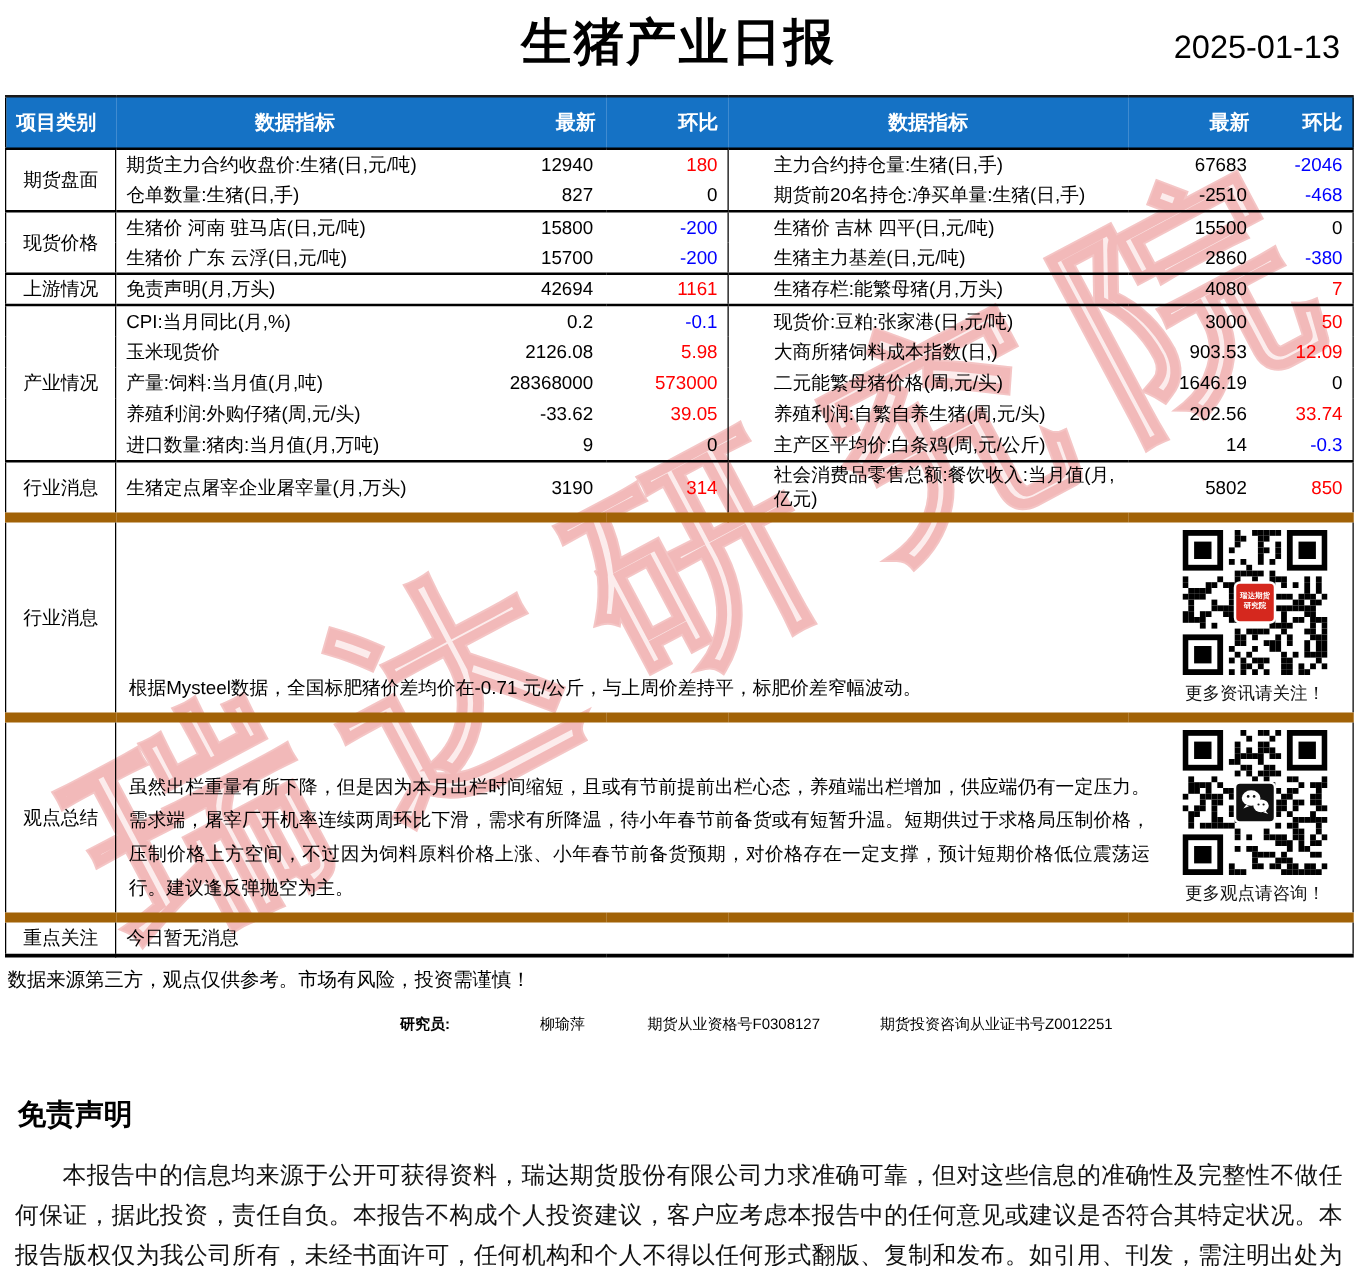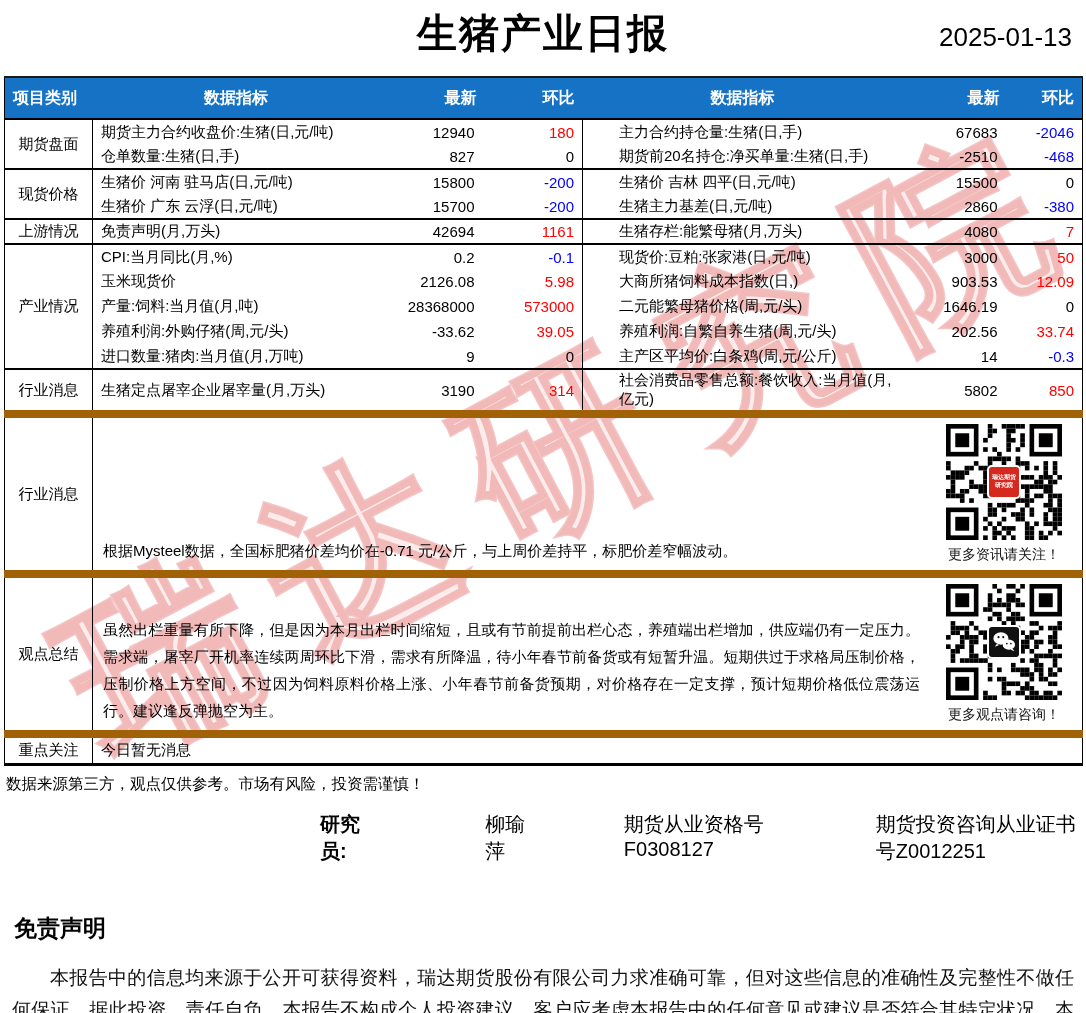--- a/index.html
+++ b/index.html
@@ -78,21 +78,21 @@
     display:flex; align-items:center; justify-content:center; text-align:center;
   }
   .qr-logo.red { background:#D5281E; border:2px solid #fff; color:#fff; font-size:6px; line-height:1.3; font-weight:bold; }
   .qr-logo.wechat { background:#111; border:2px solid #fff; }
   .qr-caption { margin-top:6px; font-size:14px; color:#111; }
 
   
   .footer-note { position:relative; z-index:1; margin:8px 6px 0 6px; font-size:15.5px; }
   .researcher-row {
     position:relative; z-index:1; display:flex; align-items:baseline;
-    margin:16px 0 0 320px; font-size:20px;gap:48px;
+    margin:16px 0 0 320px; font-size:12px;
   }
   .researcher-row .lbl { font-weight:bold; }
   .researcher-row .name { margin-left:72px; }
   .researcher-row .qual { margin-left:50px; }
   .researcher-row .cert { margin-left:48px; }
 
   .disclaimer { position:relative; z-index:1; margin:48px 12px 0 12px; }
   .disclaimer h2 { font-size:23px; font-weight:bold; margin:0 0 18px 2px; }
   .disclaimer p {
     margin:0; font-size:19px; line-height:1.7; text-indent:2em; text-align:justify;

